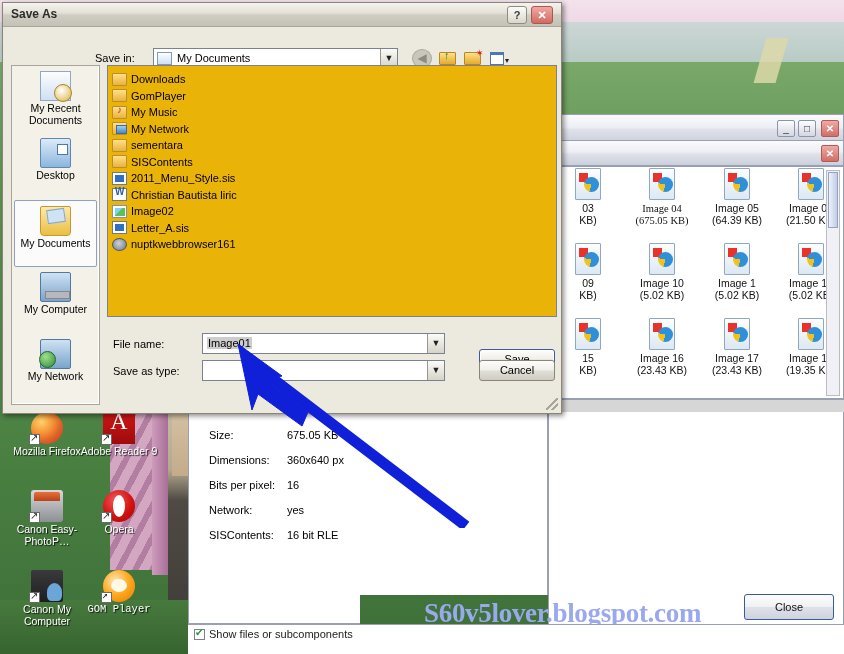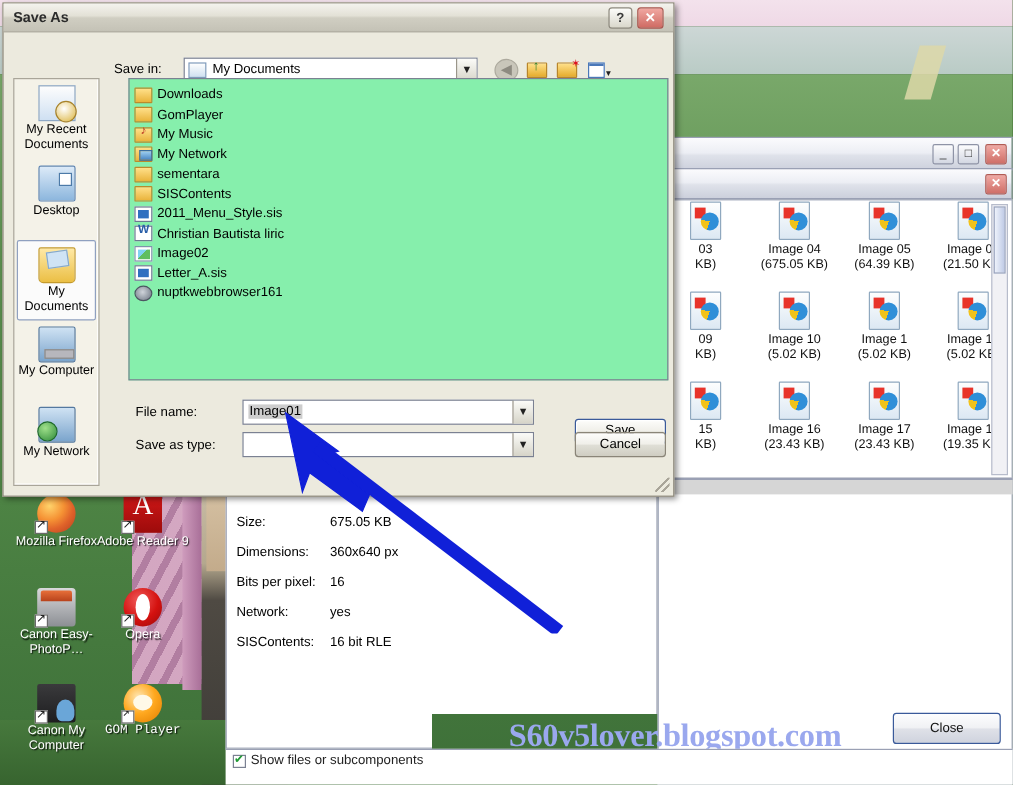--- a/index.html
+++ b/index.html
@@ -157,21 +157,21 @@
   .fldr { position:absolute; left:1px; top:3px; width:17px; height:13px;
           background:linear-gradient(180deg,#ffe08a,#e5ab2b); border:1px solid #b8862a; border-radius:1px; }
   .fldr.up::after { content:"↑"; position:absolute; left:4px; top:-4px; font-size:11px; color:#1d7a24; font-weight:bold; }
   .fldr.new::after { content:"✶"; position:absolute; left:11px; top:-5px; font-size:9px; color:#d12; }
   .viewsq { position:absolute; left:1px; top:3px; width:14px; height:13px;
             background:#fff; border:1px solid #4a78b8;
             background-image:linear-gradient(#4a78b8 2px,transparent 0),linear-gradient(#fff 0,#fff 0);
             background-size:100% 4px,100% 100%; background-repeat:no-repeat; }
   .viewcar { position:absolute; left:16px; top:7px; font-size:8px; color:#222; }
 
-  #places { position:absolute; left:8px; top:62px; width:72px; height:340px;
+  #places { position:absolute; left:8px; top:62px; width:89px; height:340px;
             background:#f4f2e8; border:1px solid #a9a599;
             box-shadow:inset -1px -1px 0 #fff; }
   .place { position:relative; height:67px; text-align:center; padding-top:5px; }
   .place.sel { background:#fbfbfb; border:1px solid #8fa0c0; margin:0 2px; border-radius:2px; }
   .place .pi { width:31px; height:30px; margin:0 auto 2px; }
   .place .pl { font-size:10.5px; color:#000; line-height:11.5px; }
   .pi-recent { background:linear-gradient(180deg,#fdfdfd,#cfe0f2); border:1px solid #8ea8c6; position:relative; }
   .pi-recent::after { content:""; position:absolute; right:-2px; bottom:-2px; width:16px; height:16px;
       border-radius:50%; background:radial-gradient(circle at 40% 35%,#fff,#dbb33c); border:1px solid #a8832a; }
   .pi-desktop { background:linear-gradient(180deg,#dceaf8,#8cb6dd); border:1px solid #5f86b4; border-radius:2px; position:relative; }
@@ -184,21 +184,21 @@
   .pi-mycomp { background:linear-gradient(180deg,#cfe2f3,#7aa4cc); border:1px solid #53789f;
       border-radius:2px; position:relative; }
   .pi-mycomp::after { content:""; position:absolute; left:4px; bottom:2px; width:23px; height:6px;
       background:#b7b7bd; border:1px solid #888; }
   .pi-mynet { background:linear-gradient(180deg,#cfe2f3,#7aa4cc); border:1px solid #53789f;
       border-radius:2px; position:relative; }
   .pi-mynet::after { content:""; position:absolute; left:-2px; bottom:0px; width:15px; height:15px;
       border-radius:50%; background:radial-gradient(circle at 38% 32%,#9fe08a,#2f8a3a); border:1px solid #1f6a2a; }
 
   #filelist { position:absolute; left:104px; top:62px; width:450px; height:252px;
-              background:#86efac; border:1px solid #7b8192; overflow:hidden; }
+              background:#eab308; border:1px solid #7b8192; overflow:hidden; }
   .frow { display:flex; align-items:center; height:16.5px; padding-left:4px; }
   .frow .fname { font-size:11px; color:#000; }
   .fi { width:15px; height:13px; margin-right:4px; flex:0 0 15px; position:relative; }
   .fi-folder { background:linear-gradient(180deg,#ffe08a,#e9b33b); border:1px solid #bb8b2c; border-radius:1px; }
   .fi-music  { background:linear-gradient(180deg,#ffe08a,#e9b33b); border:1px solid #bb8b2c; border-radius:1px; }
   .fi-music::after { content:"♪"; position:absolute; left:4px; top:-3px; font-size:10px; color:#b32; }
   .fi-pics   { background:linear-gradient(180deg,#ffe08a,#e9b33b); border:1px solid #bb8b2c; border-radius:1px; }
   .fi-pics::after { content:""; position:absolute; left:3px; top:2px; width:9px; height:7px;
       background:linear-gradient(180deg,#9fd0f2,#4a87c4); border:1px solid #3a6d9e; }
   .fi-sis    { background:#fff; border:1px solid #6b7a90; }
@@ -303,21 +303,21 @@
 </div>
 
 <div class="bigwin"></div>
 
 <div class="thumbgrid">
   <div class="thumb" style="left:-8px; top:0px;">
     <div class="ficon"></div>
     <div>03</div>
     <div>KB)</div>
   </div>
-  <div class="thumb" style="left:66px; top:0px;">
+  <div class="thumb" style="left:66px; top:0px;font-family:Liberation Serif, serif;">
     <div class="ficon"></div>
     <div>Image 04</div>
     <div>(675.05 KB)</div>
   </div>
   <div class="thumb" style="left:141px; top:0px;">
     <div class="ficon"></div>
     <div>Image 05</div>
     <div>(64.39 KB)</div>
   </div>
   <div class="thumb" style="left:215px; top:0px;">
@@ -374,21 +374,21 @@
 
 <div class="thumb" style="position:absolute; left:368px; top:408px; width:78px;">
   <div style="width:30px;height:14px;margin:0 auto 2px;background:linear-gradient(180deg,#e8f0fb,#bdd4ee);border:1px solid #8aa6c6;"></div>
   <div>Image 19</div>
   <div>(19.35 KB)</div>
 </div>
 
 <div class="detailpane"></div>
 
 <div class="props">
-  <div style="padding:12px 0 0 8px; line-height:25px;">
+  <div style="padding:12px 0 0 20px; line-height:25px;">
     <div class="row">
       <span class="k">Size:</span>
       <span>675.05 KB</span>
     </div>
     <div class="row">
       <span class="k">Dimensions:</span>
       <span>360x640 px</span>
     </div>
     <div class="row">
       <span class="k">Bits per pixel:</span>

